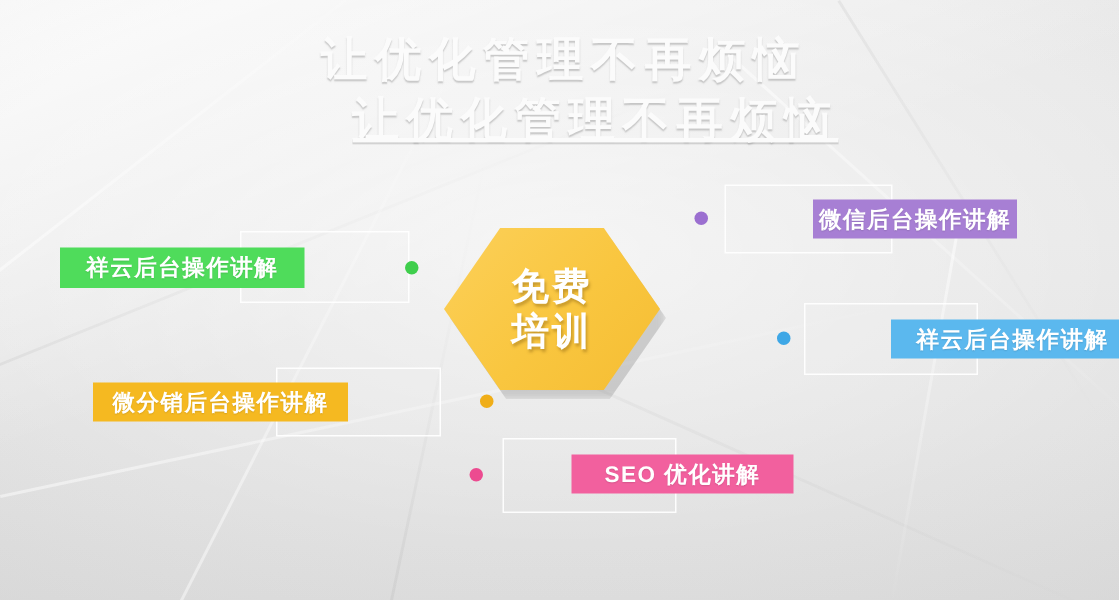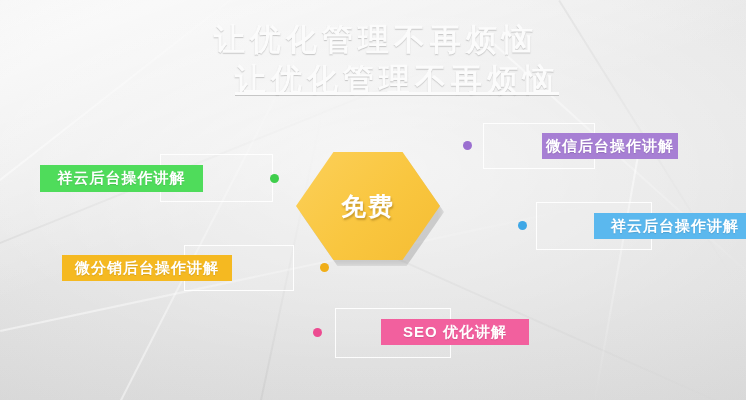--- a/index.html
+++ b/index.html
@@ -159,20 +159,21 @@
   <div class="title-block">
     <div class="title-line l1" style="color: rgb(251, 251, 251);">让优化管理不再烦恼</div>
     <div class="title-line l2" style="color: rgb(251, 251, 251);">让优化管理不再烦恼</div>
   </div>
 
   <div class="hex-wrap">
     <div class="hex-shadow"></div>
     <div class="hex" style="background: linear-gradient(135deg, rgb(252, 208, 89) 0%, rgb(249, 198, 63) 55%, rgb(245, 189, 51) 100%);"></div>
     <div class="hex-label" style="color: rgb(255, 255, 255);">
       <span>免费</span>
+      <span>培训</span>
     </div>
   </div>
 
   <div class="node" id="node-xiangyun" style="left:40px; top:154px; width:245px; height:50px;">
     <div class="frame"></div>
     <div class="chip" style="background: rgb(79, 220, 91);">
       <span>祥云后台操作讲解</span>
     </div>
     <div class="dot" style="background: rgb(63, 206, 76);"></div>
   </div>
@@ -194,21 +195,21 @@
   </div>
 
   <div class="node" id="node-tupian" style="left:518px; top:202px; width:248px; height:50px;">
     <div class="frame"></div>
     <div class="chip" style="background: rgb(91, 184, 238);">
       <span>祥云后台操作讲解</span>
     </div>
     <div class="dot" style="background: rgb(62, 167, 230);"></div>
   </div>
 
-  <div class="node" id="node-seo" style="left:313px; top:308px; width:240px; height:52px;">
+  <div class="node" id="node-seo" style="left:313px; top:292px; width:240px; height:52px;">
     <div class="frame"></div>
     <div class="chip seo-text" style="background: rgb(242, 96, 158);">
       <span>SEO 优化讲解</span>
     </div>
     <div class="dot" style="background: rgb(236, 75, 144);"></div>
   </div>
 
 </div>
 
 </body></html>

